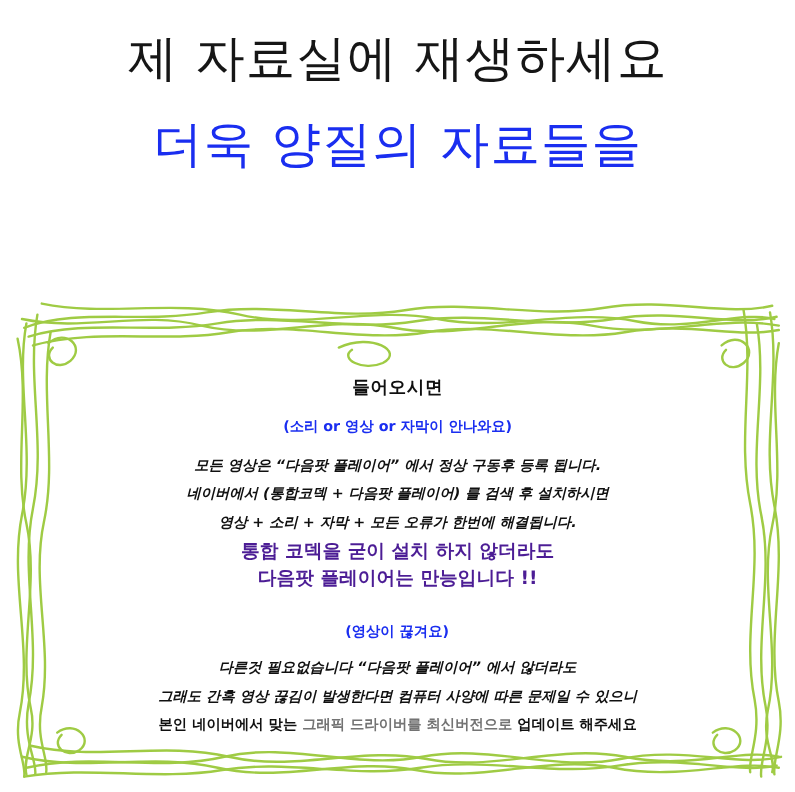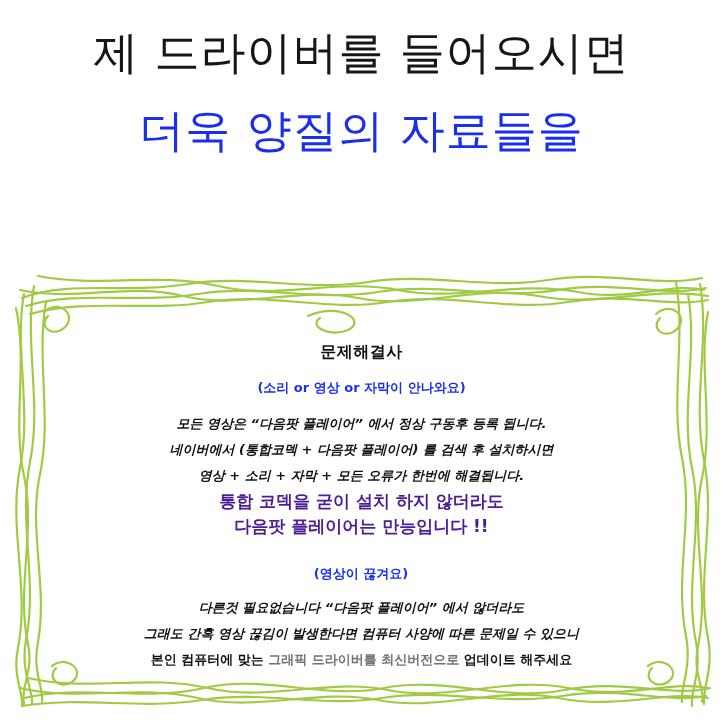--- a/index.html
+++ b/index.html
@@ -108,21 +108,21 @@
   .mixed .hl {
     color: #737373;
   }
 </style>
 </head>
 <body>
 
 <div class="page">
 
   <div class="headline">
-    <div class="line line1">제 드라이버를 들어오시면</div>
+    <div class="line line1">제 자료실에 재생하세요</div>
     <div class="line line2">더욱 양질의 자료들을</div>
   </div>
 
   <div class="frame">
     <svg width="707" height="444" viewBox="0 0 707 444" fill="none" xmlns="http://www.w3.org/2000/svg">
       <g stroke="#9ac93a" stroke-width="2.2" fill="none" stroke-linecap="round" stroke-linejoin="round" opacity="0.95">
 
         <path d="M14 30 C 60 12, 120 26, 180 16 C 240 6, 300 24, 360 14 C 420 4, 480 22, 540 12 C 600 2, 650 20, 694 10"></path>
         <path d="M18 38 C 70 22, 130 36, 190 26 C 250 16, 310 34, 370 24 C 430 14, 490 32, 550 22 C 610 12, 655 30, 698 20"></path>
         <path d="M12 22 C 70 34, 120 14, 175 28 C 235 42, 290 18, 350 30 C 410 42, 470 16, 530 28 C 590 40, 645 18, 700 28"></path>
@@ -147,30 +147,30 @@
         <path d="M36 44 C 52 30, 70 48, 56 60 C 44 70, 30 58, 40 48"></path>
         <path d="M648 46 C 664 32, 682 50, 668 62 C 656 72, 642 60, 652 50"></path>
         <path d="M44 398 C 60 386, 78 404, 64 414 C 52 422, 38 410, 48 400"></path>
         <path d="M640 398 C 656 386, 674 404, 660 414 C 648 422, 634 410, 644 400"></path>
         <path d="M300 48 C 330 34, 360 52, 340 62 C 322 70, 300 58, 312 50"></path>
       </g>
     </svg>
   </div>
 
   <div class="content">
-    <div class="title">문제해결사</div>
+    <div class="title">들어오시면</div>
 
     <div class="sub">(소리 or 영상 or 자막이 안나와요)</div>
     <div class="body-line">모든 영상은 “다음팟 플레이어” 에서 정상 구동후 등록 됩니다.</div>
     <div class="body-line">네이버에서 (통합코덱 + 다음팟 플레이어) 를 검색 후 설치하시면</div>
     <div class="body-line">영상 + 소리 + 자막 + 모든 오류가 한번에 해결됩니다.</div>
     <div class="red-line">통합 코덱을 굳이 설치 하지 않더라도</div>
     <div class="red-line">다음팟 플레이어는 만능입니다 !!</div>
 
     <div class="gap"></div>
 
     <div class="sub2">(영상이 끊겨요)</div>
     <div class="body-line">다른것 필요없습니다  “다음팟 플레이어” 에서 않더라도</div>
     <div class="body-line">그래도 간혹 영상 끊김이 발생한다면 컴퓨터 사양에 따른 문제일 수 있으니</div>
-    <div class="mixed"><span>본인 컴퓨터에 맞는 </span><span class="hl">그래픽 드라이버를 최신버전으로</span><span> 업데이트 해주세요</span></div>
+    <div class="mixed"><span>본인 네이버에서 맞는 </span><span class="hl">그래픽 드라이버를 최신버전으로</span><span> 업데이트 해주세요</span></div>
   </div>
 
 </div>
 
 </body></html>

